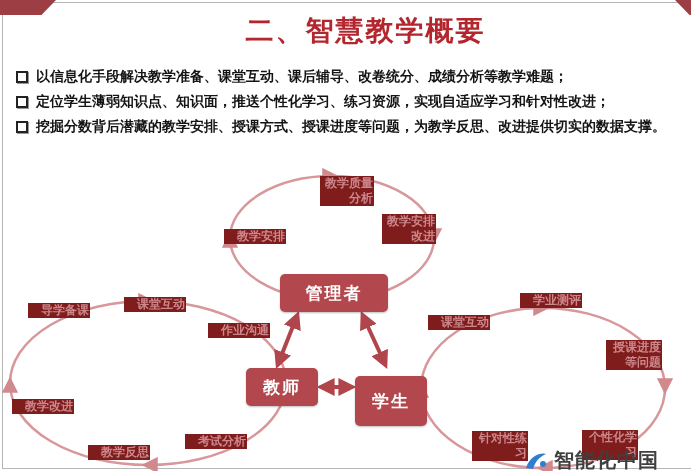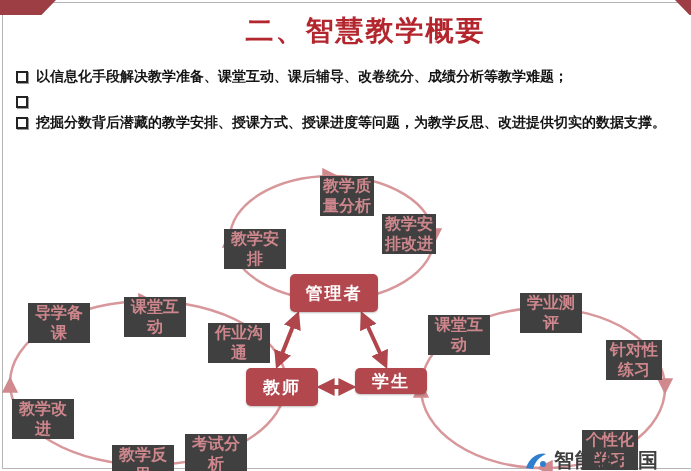--- a/index.html
+++ b/index.html
@@ -13,31 +13,31 @@
   .corner.tr{right:0;width:56px;clip-path:polygon(0 0,100% 0,100% 100%,26% 100%);}
   .title{
     position:absolute;top:12px;left:0;right:0;text-align:center;
     font-size:28px;font-weight:bold;color:#b4262d;letter-spacing:2px;z-index:4;
   }
   .bullets{position:absolute;top:66px;left:16px;right:36px;z-index:4;}
   .bullet{display:flex;gap:8px;margin-bottom:4px;font-size:14px;font-weight:600;color:#141414;line-height:1.5;}
   .bullet .sq{flex:0 0 auto;width:8px;height:8px;border:2px solid #222;margin-top:5px;background:#fff;box-shadow:1px 1px 0 #999;}
   .diagram-svg{position:absolute;inset:0;z-index:1;}
   .lbl{
-    position:absolute;font-size:16px;font-weight:600;color:#cd878c;
-    text-align:center;line-height:1.25;background:#404040;padding:0 1px;z-index:2;
+    position:absolute;font-size:12px;font-weight:600;color:#cd878c;
+    text-align:right;line-height:1.25;background:#7f1d1d;padding:0 1px;z-index:2;
   }
   .node{
     position:absolute;background:#b2474d;color:#fff;font-size:17px;font-weight:bold;
     border-radius:5px;display:flex;align-items:center;justify-content:center;
     letter-spacing:2px;z-index:3;box-shadow:0 1px 2px rgba(0,0,0,.25);
   }
-  .node.manager{left:290px;top:274px;width:88px;height:38px;}
+  .node.manager{left:280px;top:274px;width:108px;height:38px;}
   .node.teacher{left:246px;top:368px;width:72px;height:38px;}
-  .node.student{left:355px;top:368px;width:72px;height:26px;font-family:Liberation Serif, serif;}
+  .node.student{left:355px;top:376px;width:72px;height:50px;font-family:Liberation Serif, serif;}
   .wm{position:absolute;left:524px;top:447px;display:flex;align-items:center;gap:6px;z-index:6;}
   .wm-text{font-size:20px;font-weight:bold;color:#3f3f3f;letter-spacing:1px;white-space:nowrap;}
 </style>
 </head>
 <body>
 
 <div class="slide">
 
   <div class="frame"></div>
   <div class="corner tl"></div>
@@ -45,20 +45,21 @@
 
   <div class="title">二、智慧教学概要</div>
 
   <div class="bullets">
     <div class="bullet">
       <span class="sq"></span>
       <span>以信息化手段解决教学准备、课堂互动、课后辅导、改卷统分、成绩分析等教学难题；</span>
     </div>
     <div class="bullet">
       <span class="sq"></span>
+      <span>定位学生薄弱知识点、知识面，推送个性化学习、练习资源，实现自适应学习和针对性改进；</span>
     </div>
     <div class="bullet">
       <span class="sq"></span>
       <span>挖掘分数背后潜藏的教学安排、授课方式、授课进度等问题，为教学反思、改进提供切实的数据支撑。</span>
     </div>
   </div>
 
   <svg class="diagram-svg" width="691" height="471" viewBox="0 0 691 471">
     <defs>
       <marker id="arrP" viewBox="0 0 10 10" refX="6" refY="5" markerWidth="6.5" markerHeight="6.5" orient="auto-start-reverse">
@@ -81,27 +82,28 @@
   </svg>
 
   <div class="lbl" style="left:212px;top:229px;width:60px;margin-left:12px;">教学安排</div>
   <div class="lbl" style="left:320px;top:176px;width:52px;">教学质量分析</div>
   <div class="lbl" style="left:382px;top:214px;width:52px;">教学安排改进</div>
 
   <div class="lbl" style="left:28px;top:303px;width:60px;">导学备课</div>
   <div class="lbl" style="left:124px;top:297px;width:60px;">课堂互动</div>
   <div class="lbl" style="left:208px;top:323px;width:60px;">作业沟通</div>
   <div class="lbl" style="left:185px;top:434px;width:60px;">考试分析</div>
-  <div class="lbl" style="left:88px;top:445px;width:60px;margin-left:24px;">教学反思</div>
+  <div class="lbl" style="left:88px;top:445px;width:60px;">教学反思</div>
   <div class="lbl" style="left:12px;top:399px;width:60px;">教学改进</div>
 
   <div class="lbl" style="left:428px;top:315px;width:60px;">课堂互动</div>
   <div class="lbl" style="left:520px;top:293px;width:60px;">学业测评</div>
-  <div class="lbl" style="left:606px;top:340px;width:54px;">针对性练习</div>
+  <div class="lbl" style="left:606px;top:340px;width:54px;">授课进度等问题</div>
   <div class="lbl" style="left:582px;top:430px;width:54px;">个性化学习</div>
+  <div class="lbl" style="left:472px;top:431px;width:54px;">针对性练习</div>
 
   <div class="node manager">管理者</div>
   <div class="node teacher">教师</div>
   <div class="node student">学生</div>
 
   <div class="wm">
     <svg width="24" height="24" viewBox="0 0 24 24">
       <path d="M2 19 C6 6 18 3 22 5 C15 8 11 13 9 20 Z" fill="#2f7fd0"></path>
       <circle cx="19" cy="15" r="3" fill="#2f7fd0"></circle>
     </svg>

